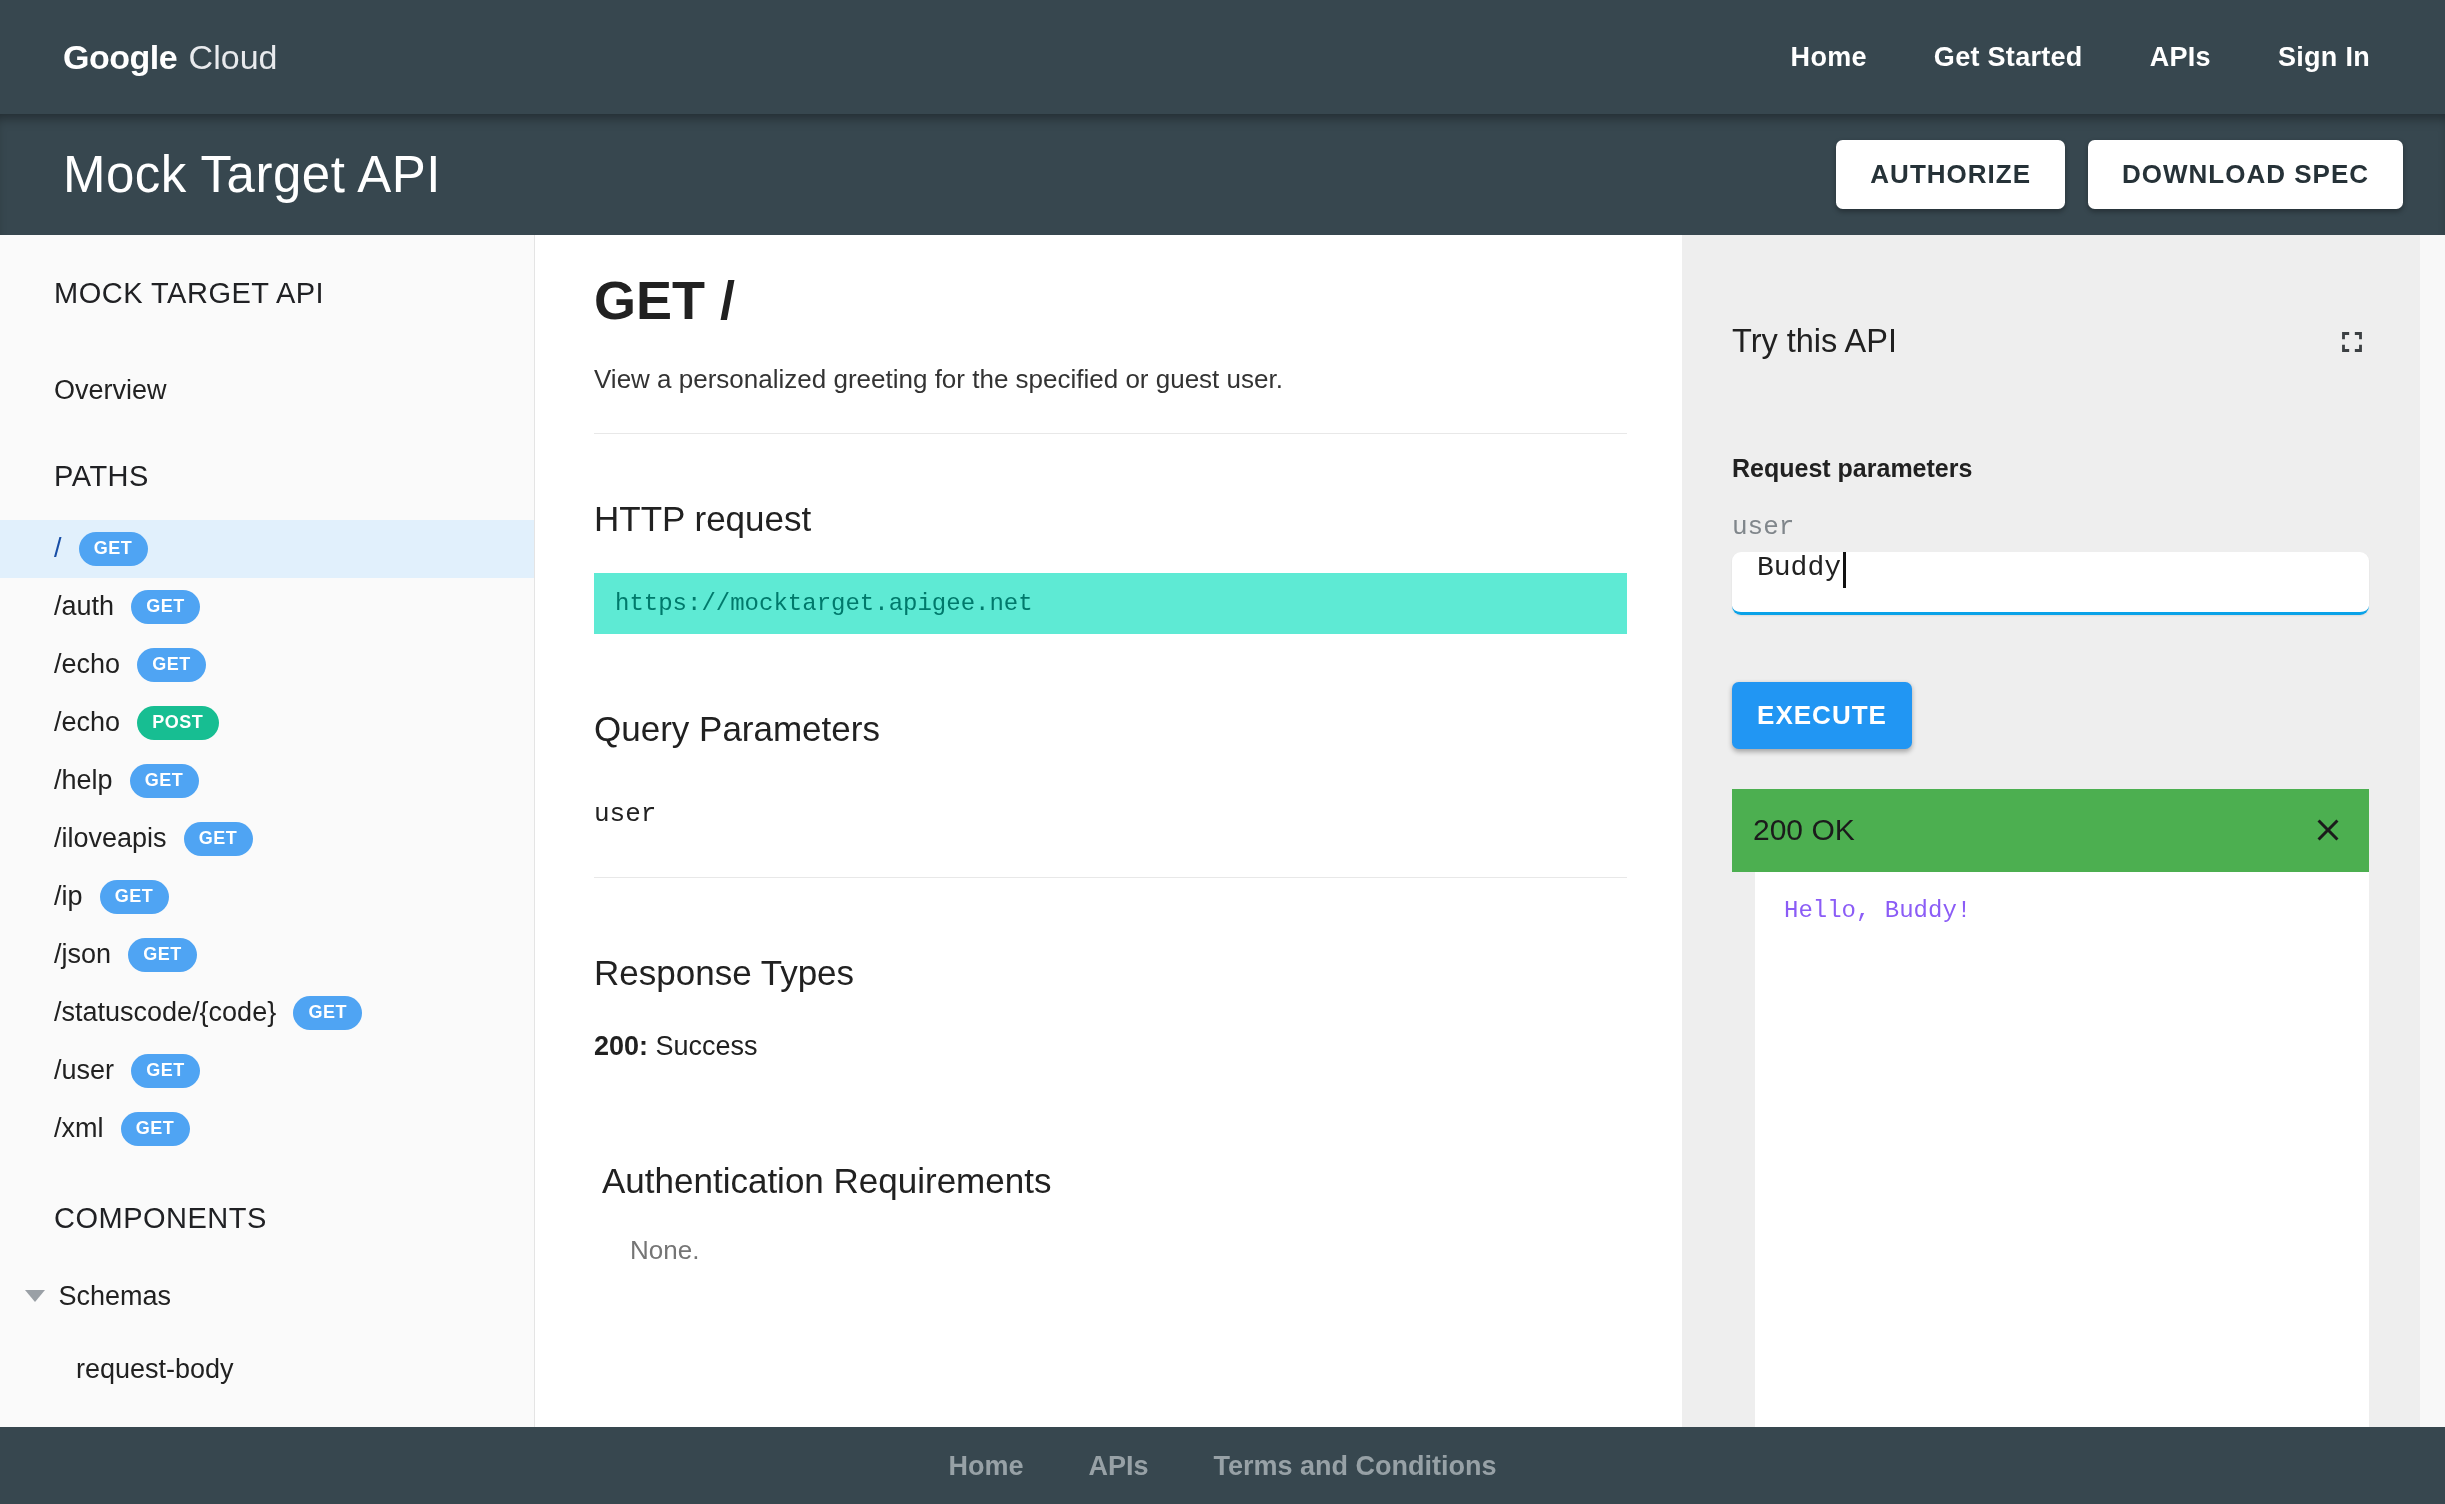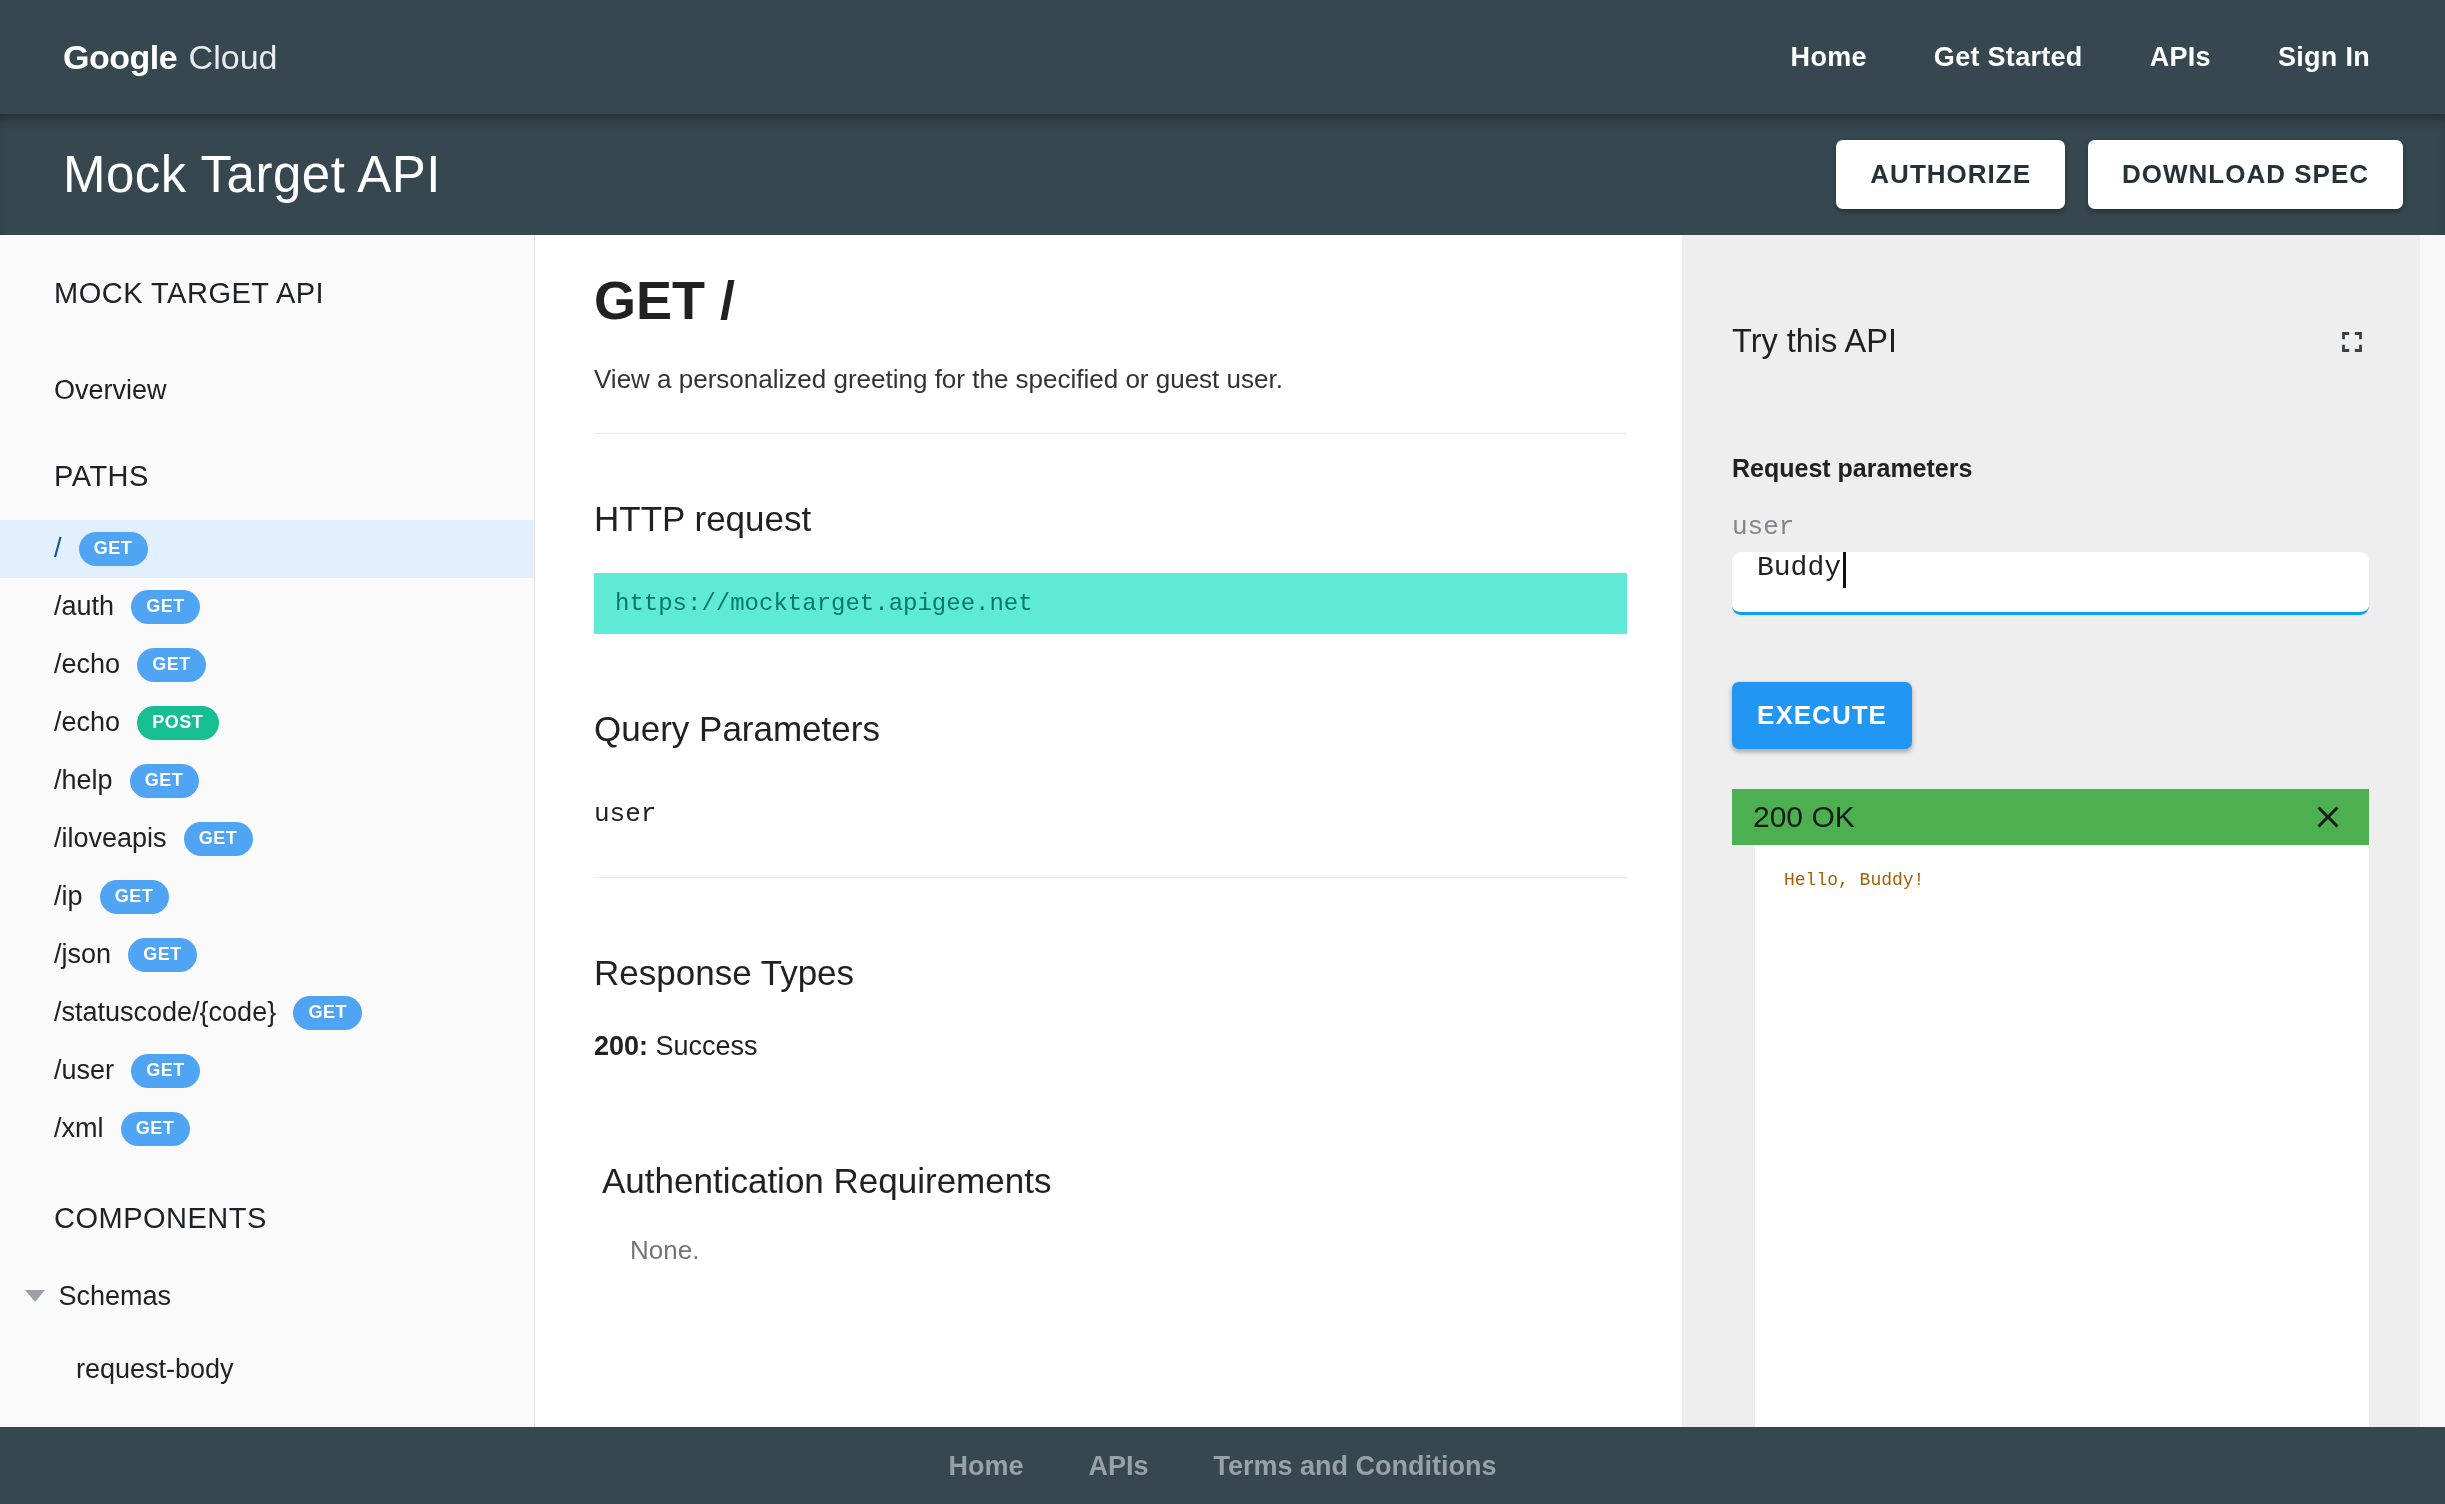--- a/index.html
+++ b/index.html
@@ -84,26 +84,26 @@
   .param-name { margin-top:29px; font-family:"Liberation Mono","DejaVu Sans Mono",monospace;
                 font-size:26px; color:#80868B; }
   .param-input { margin-top:9.6px; height:63px; background:#fff; border-bottom:3.8px solid #0AA2E8;
                  display:flex; align-items:flex-start; padding:0 25px; cursor:text;
                  box-shadow:0 1px 1.9px rgba(0,0,0,.08);border-radius:9px; }
   .param-input .val { font-family:"Liberation Mono","DejaVu Sans Mono",monospace; font-size:28px; color:#212121; }
   .caret { width:2.9px; height:36px; background:#111; margin-left:1.9px; }
   .execute-btn { margin-top:67px; width:180px; height:67px; background:#2196F3; color:#fff;
                  border:none; border-radius:6.7px; font-family:inherit; font-size:26px; font-weight:700;
                  letter-spacing:1px; cursor:pointer; box-shadow:0 2.9px 5.7px rgba(0,0,0,.3); align-self:flex-start; }
-  .status-bar { margin-top:40px; height:56px; background:#4CAF50; display:flex; align-items:center;
+  .status-bar { margin-top:40px; height:83px; background:#4CAF50; display:flex; align-items:center;
                 justify-content:space-between; padding:0 23px 0 21px; }
   .status-text { font-size:30px; color:#1B1B1B; }
   .close-icon { width:36px; height:36px; cursor:pointer; }
   .response-box { margin-left:23px; flex:1; background:#fff; padding:25px 29px; overflow:hidden; }
-  .response-box pre { font-family:"Liberation Mono","DejaVu Sans Mono",monospace; font-size:18px; color:#a16207; }
+  .response-box pre { font-family:"Liberation Mono","DejaVu Sans Mono",monospace; font-size:24px; color:#8b5cf6; }
 
   
   .footer { height:78px; background:#37474F; flex:0 0 auto; display:flex; align-items:center;
             justify-content:center; gap:65px; }
   .footer a { color:#97A1A6; font-size:27px; font-weight:700; text-decoration:none; cursor:pointer; }
 </style>
 </head>
 <body>
 
 <div class="page">

